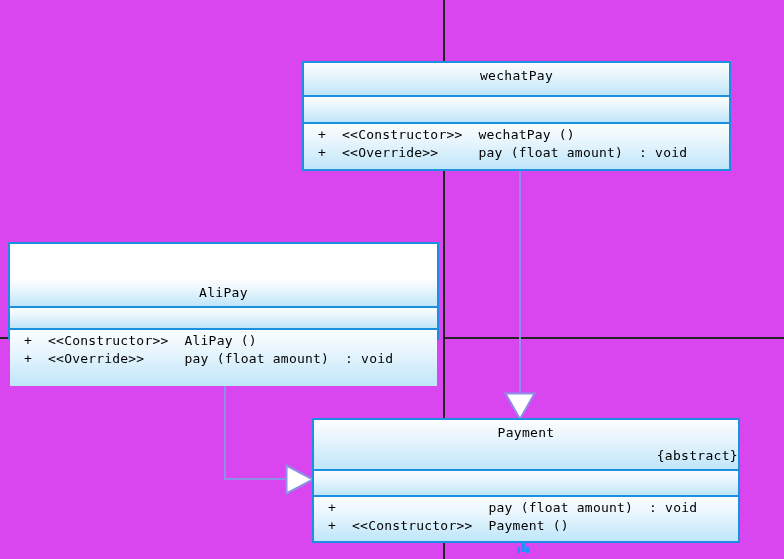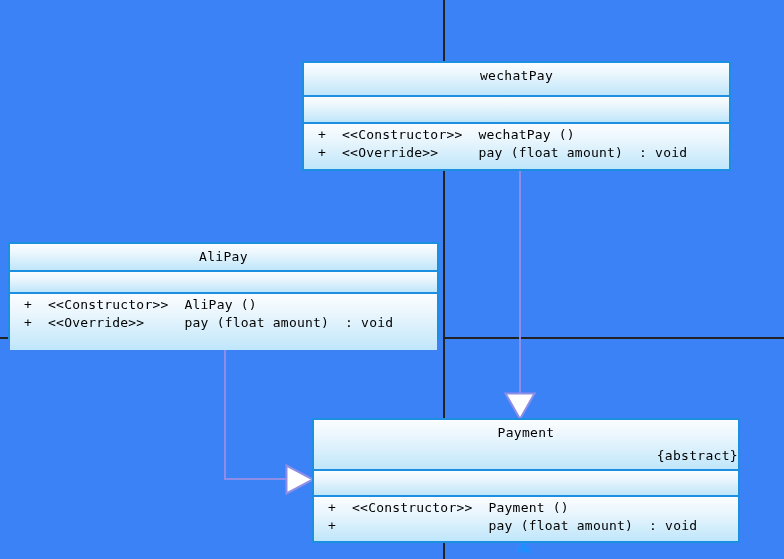--- a/index.html
+++ b/index.html
@@ -13,21 +13,21 @@
     position: relative;
     overflow: hidden;
     font-family: "DejaVu Sans Mono", "Liberation Mono", monospace;
   }
 
   #canvas {
     position: absolute;
     left: 0; top: 0;
     width: 784px;
     height: 559px;
-    background: #3b82f6;
+    background: #d946ef;
   }
 
   
   .guide-v {
     position: absolute;
     width: 2px;
     background: #222222;
   }
   .guide-h {
     position: absolute;
@@ -132,39 +132,39 @@
       <div class="class-title">wechatPay</div>
     </div>
     <div class="compartment cmp-attrs" style="height:27px;"></div>
     <div class="compartment cmp-ops" style="height:45px;">
       <div class="member">+  &lt;&lt;Constructor&gt;&gt;  wechatPay ()</div>
       <div class="member">+  &lt;&lt;Override&gt;&gt;     pay (float amount)  : void</div>
     </div>
   </div>
 
   <div class="uml-class" style="left:8px; top:242px; width:431px; height:98px;">
-    <div class="compartment cmp-name" style="height:28px;">
+    <div class="compartment cmp-name" style="height:28px;margin-top:36px;">
       <div class="class-title">AliPay</div>
     </div>
     <div class="compartment cmp-attrs" style="height:22px;"></div>
     <div class="compartment cmp-ops" style="height:56px;">
       <div class="member">+  &lt;&lt;Constructor&gt;&gt;  AliPay ()</div>
       <div class="member">+  &lt;&lt;Override&gt;&gt;     pay (float amount)  : void</div>
     </div>
   </div>
 
   <div class="uml-class" style="left:312px; top:418px; width:428px; height:125px;">
     <div class="compartment cmp-name" style="height:51px;">
       <div class="class-title">Payment</div>
       <div class="class-stereo">{abstract}</div>
     </div>
     <div class="compartment cmp-attrs" style="height:26px;"></div>
     <div class="compartment cmp-ops" style="height:44px;">
+      <div class="member">+                   pay (float amount)  : void</div>
       <div class="member">+  &lt;&lt;Constructor&gt;&gt;  Payment ()</div>
-      <div class="member">+                   pay (float amount)  : void</div>
     </div>
   </div>
 
   <div style="position:absolute; left:516px; top:543px; width:14px; height:11px;">
     <div class="sel-handle" style="left:5px; top:0px; width:4px; height:9px;"></div>
     <div class="sel-handle" style="left:1px; top:4px; width:3px; height:6px;"></div>
     <div class="sel-handle" style="left:10px; top:4px; width:3px; height:6px;"></div>
   </div>
 
 </div>

